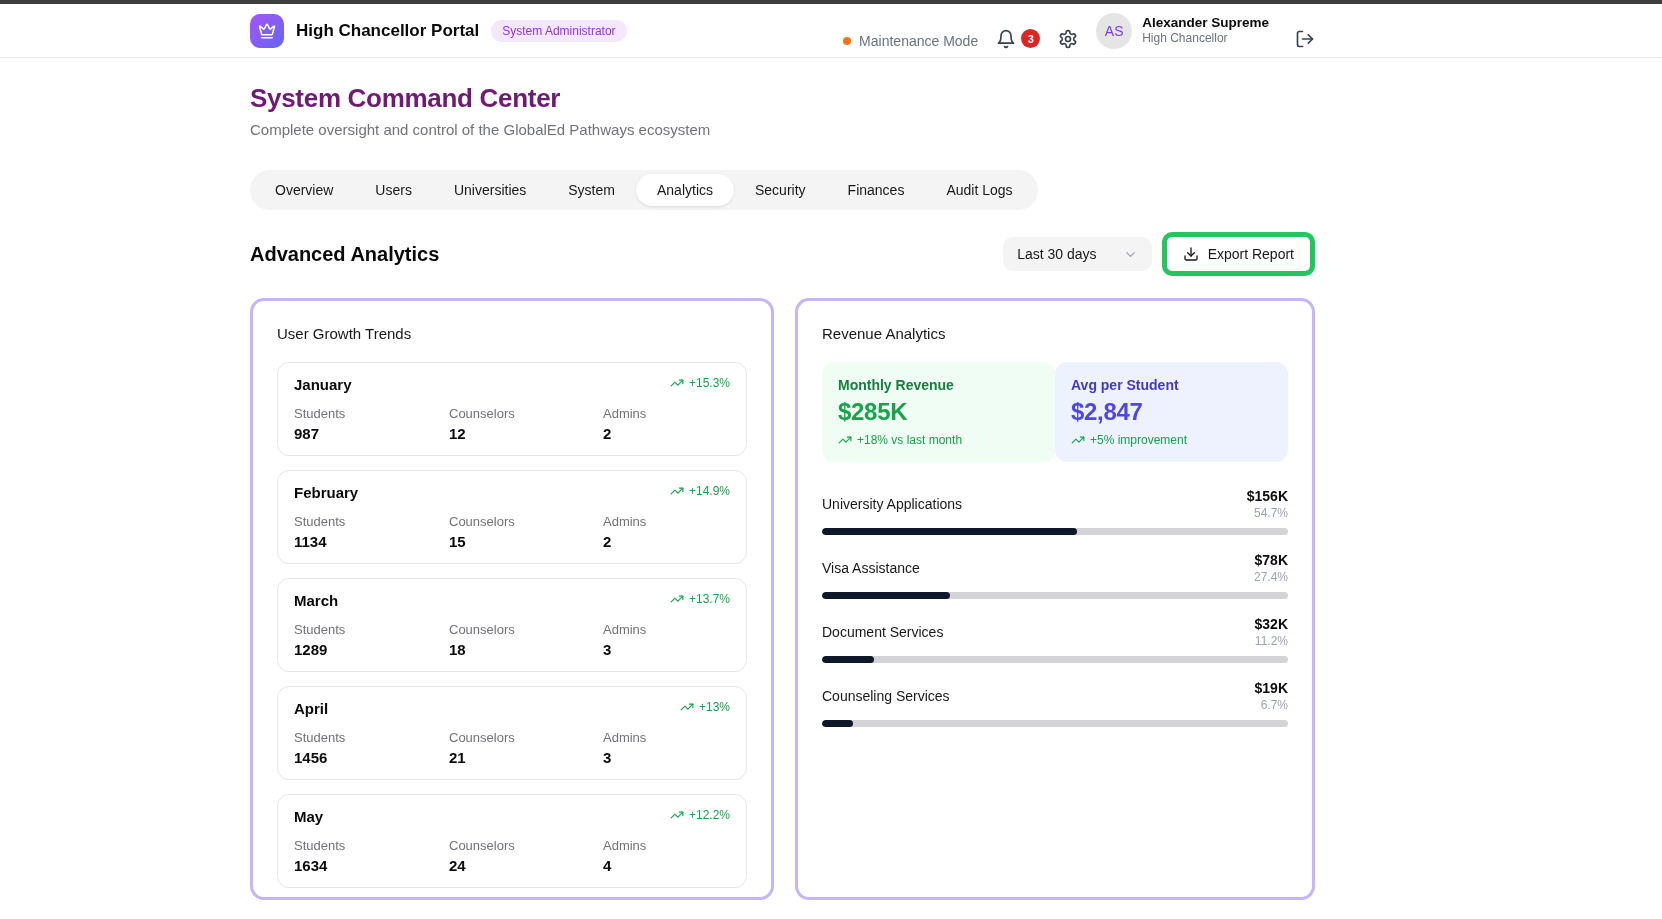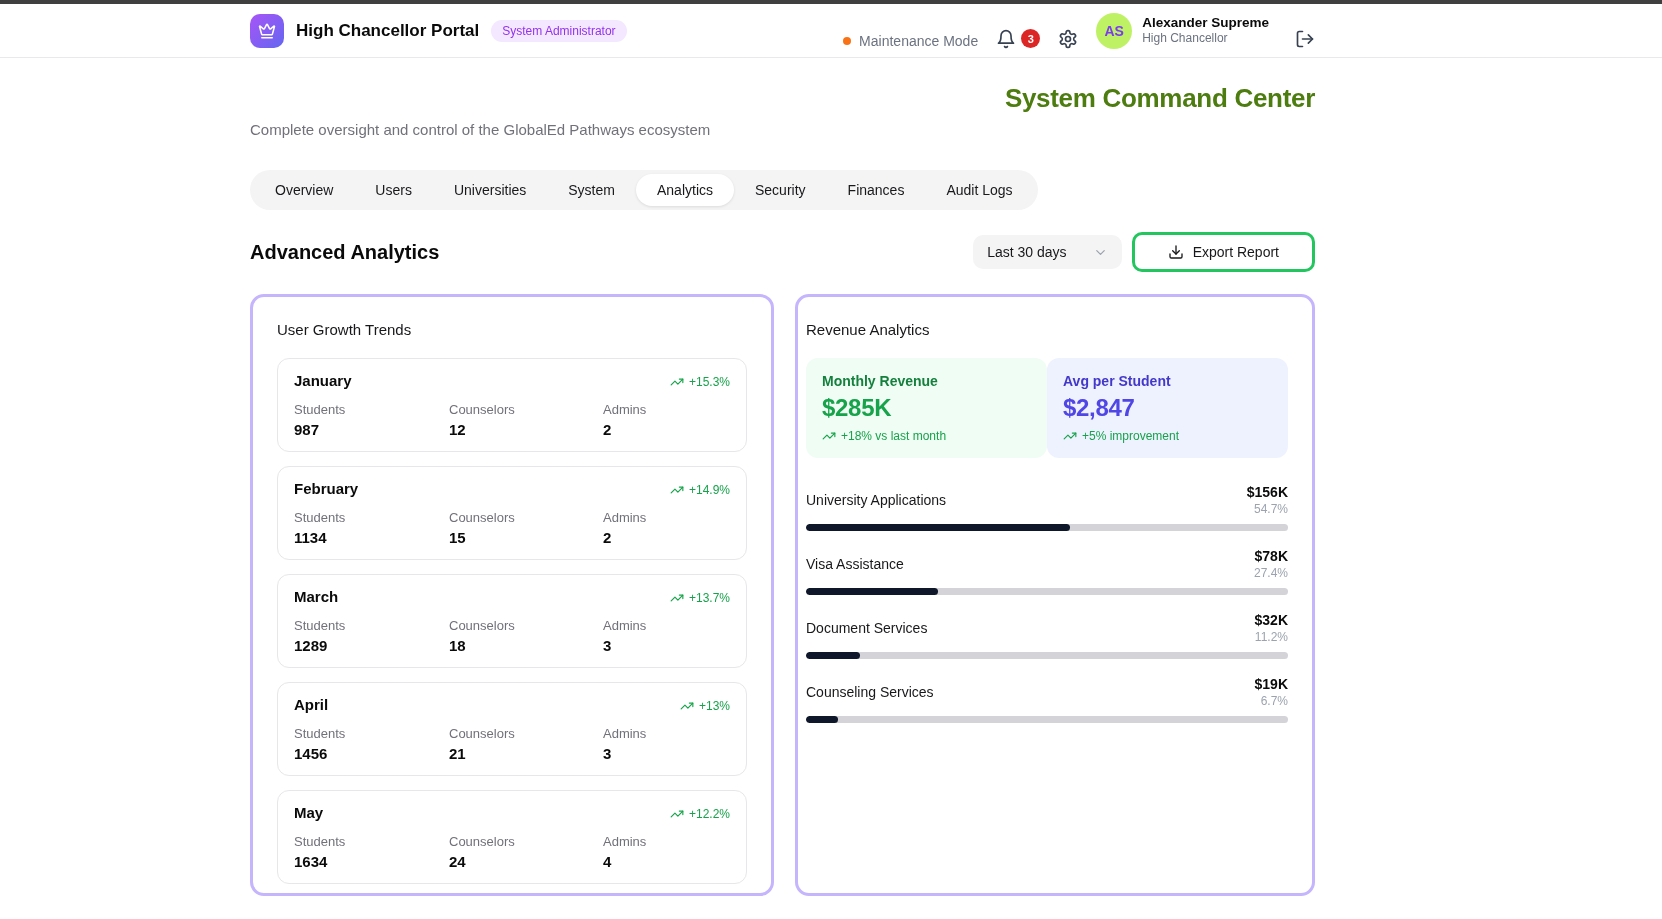--- a/index.html
+++ b/index.html
@@ -17,56 +17,56 @@
   .role-badge { font-size:12px; font-weight:500; color:#9333ea; background:#f3e8ff;
                 padding:4px 11px; border-radius:999px; white-space:nowrap; }
   .hright { display:flex; align-items:flex-end; gap:18px; }
   .maint { display:flex; align-items:center; gap:8px; font-size:14px; color:#6b7280; }
   .maint-dot { width:8px; height:8px; border-radius:50%; background:#f97316; }
   .bell-wrap { display:flex; align-items:center; gap:5px; color:#374151; cursor:pointer; }
   .notif-badge { width:19px; height:19px; border-radius:50%; background:#dc2626; color:#fff;
                  font-size:11px; font-weight:700; display:flex; align-items:center; justify-content:center; }
   .gear { color:#374151; display:flex; cursor:pointer; }
   .userblock { display:flex; align-items:center; gap:10px; }
-  .avatar { width:36px; height:36px; border-radius:50%; background:#bef264; color:#7c3aed;
-            font-size:14px; font-weight:700; display:flex; align-items:center; justify-content:center; }
+  .avatar { width:36px; height:36px; border-radius:50%; background:#e5e5e5; color:#7c3aed;
+            font-size:14px; font-weight:400; display:flex; align-items:center; justify-content:center; }
   .uname { font-size:13.5px; font-weight:700; color:#0a0a0a; line-height:1.25; }
   .urole { font-size:12px; color:#6b7280; line-height:1.25; }
   .logout { color:#374151; display:flex; cursor:pointer; margin-left:8px; }
 
   .main { margin-left:250px; width:1065px; padding-top:25px; }
-  .page-title { font-size:26px; font-weight:700; color:#4d7c0f; letter-spacing:-0.3px;text-align:right; }
+  .page-title { font-size:26px; font-weight:700; color:#701a75; letter-spacing:-0.3px; }
   .page-sub { font-size:15px; color:#71717a; margin-top:7px; }
 
   .tabbar { display:inline-flex; background:#f4f4f5; border-radius:999px; padding:4px;
             margin-top:32px; align-items:center; }
   .tab { font-size:14px; color:#18181b; padding:8px 21px; border-radius:999px; cursor:pointer;
          white-space:nowrap; }
   .tab.active { background:#fff; font-weight:500; box-shadow:0 1px 3px rgba(0,0,0,0.10); }
 
   .section-row { margin-top:22px; display:flex; align-items:center; justify-content:space-between; }
   .section-title { font-size:20px; font-weight:700; color:#0a0a0a; }
   .controls { display:flex; align-items:center; gap:10px; }
   .select-btn { display:flex; align-items:center; gap:26px; background:#f4f4f5; border:none;
                 border-radius:10px; padding:9px 14px; font-size:14px; color:#18181b; cursor:pointer;
                 font-family:inherit; }
   .select-btn .chev { color:#9ca3af; display:flex; }
   .export-btn { display:flex; align-items:center; gap:9px; background:#fff;
-                border:3px solid #22c55e; border-radius:10px; padding:9px 33px;
+                border:5px solid #22c55e; border-radius:10px; padding:9px 16px;
                 font-size:14px; color:#18181b; cursor:pointer; font-family:inherit; }
 
   .cards { display:flex; gap:21px; margin-top:22px; height:602px; }
   .card { background:#fff; border:3px solid #c4b5fd; border-radius:14px; padding:24px; }
   .card-growth { width:524px; flex-shrink:0; }
-  .card-revenue { flex:1;padding-left:8px; }
+  .card-revenue { flex:1; }
   .card-title { font-size:15px; font-weight:500; color:#18181b; }
 
   .month-list { margin-top:20px; display:flex; flex-direction:column; gap:14px; }
   .month-card { border:1px solid #e7e7ea; border-radius:12px; padding:13px 16px; }
-  .month-head { display:flex; align-items:flex-end; justify-content:space-between; }
+  .month-head { display:flex; align-items:flex-start; justify-content:space-between; }
   .month-name { font-size:15px; font-weight:600; color:#0a0a0a; }
   .trend { display:flex; align-items:center; gap:5px; font-size:12px; color:#16a34a; }
   .month-grid { display:grid; grid-template-columns:155px 154px 1fr; margin-top:13px; }
   .stat-label { font-size:13px; color:#71717a; }
   .stat-value { font-size:15px; font-weight:700; color:#0a0a0a; margin-top:4px; }
 
   .rev-boxes { display:flex; margin-top:20px; }
   .rev-box { flex:1; border-radius:12px; padding:15px 16px; }
   .rev-box.green { background:#f0fdf4; }
   .rev-box.blue { background:#eef2ff; }

